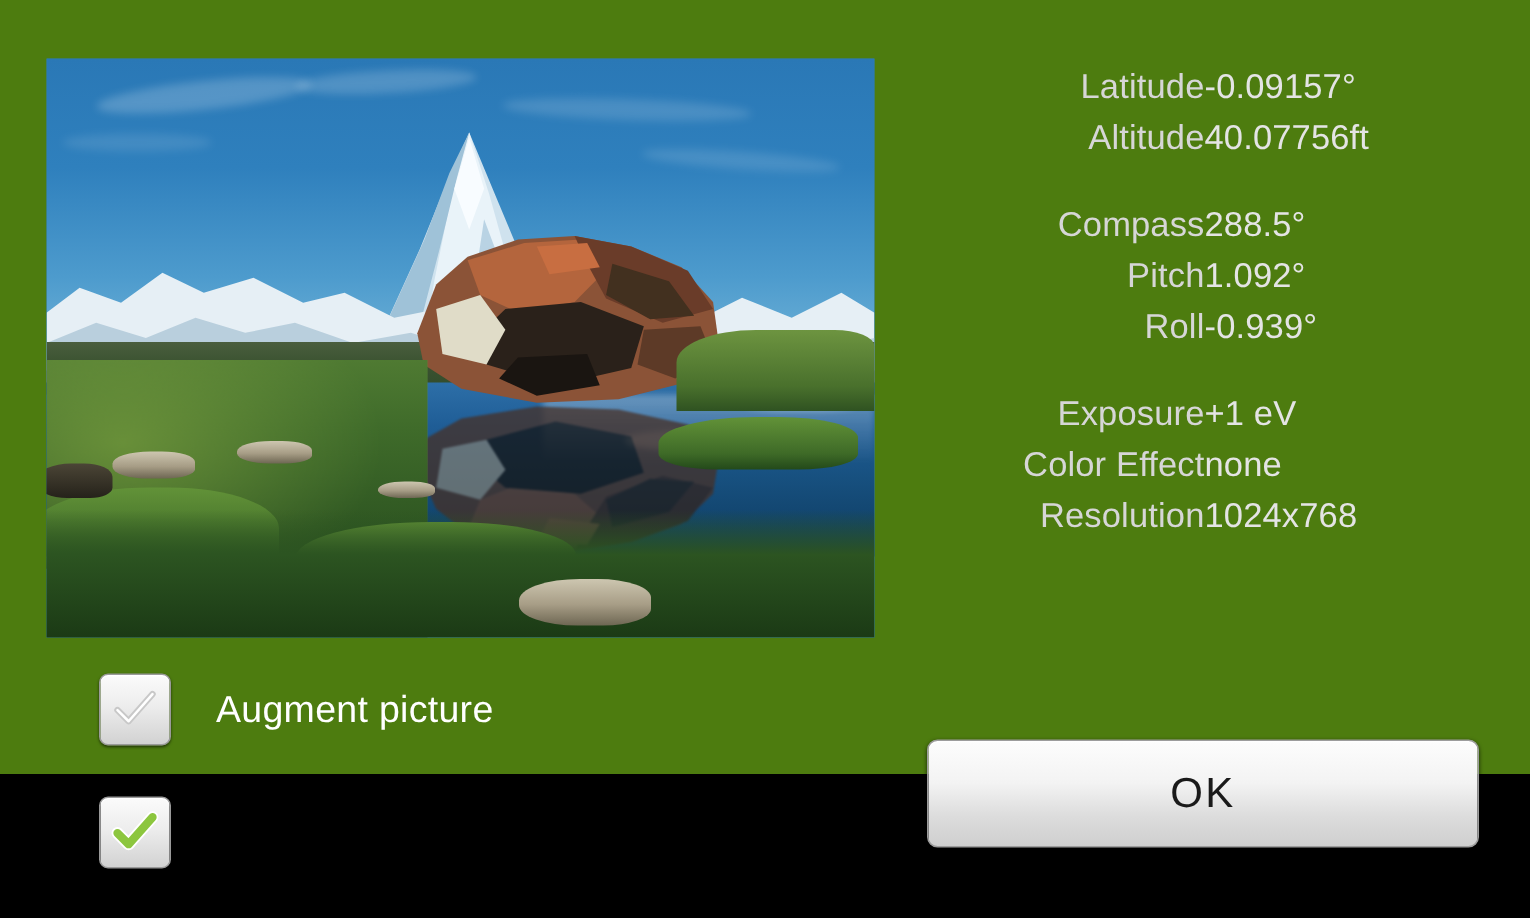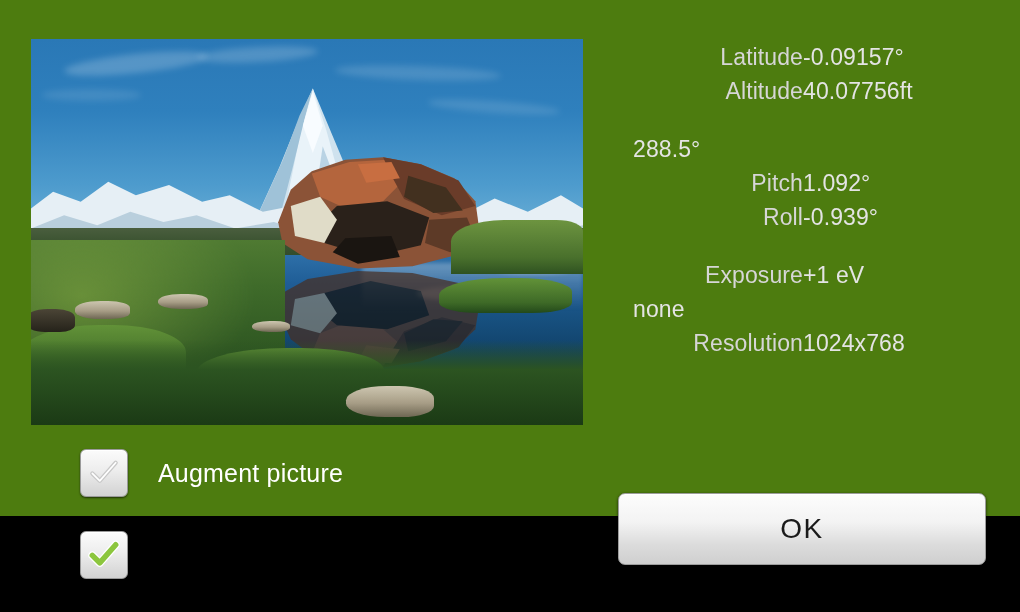--- a/index.html
+++ b/index.html
@@ -88,21 +88,21 @@
   .d3{left:-1%;top:70%;width:9%;height:6%;}
 
   
   .info{position:absolute;left:633px;top:44px;width:360px;}
   .info-group{margin-bottom:24px;}
   .info-row{display:flex;align-items:baseline;height:34px;}
   .info-label{width:170px;color:#d6d6d6;font-size:23px;letter-spacing:.1px;}
   .info-value{color:#e4e4e4;font-size:23px;letter-spacing:.1px;}
 
   
-  .checks{position:absolute;left:80px;top:447px;}
+  .checks{position:absolute;left:66px;top:447px;}
   .check-row{display:flex;align-items:center;height:52px;margin-bottom:30px;cursor:pointer;}
   .cbox{
     width:46px;height:46px;border-radius:6px;flex:none;
     background:linear-gradient(to bottom,#fbfbfb 0%,#ededed 45%,#d2d2d2 100%);
     box-shadow:0 1px 2px rgba(0,0,0,.6), inset 0 1px 0 rgba(255,255,255,.9);
     position:relative;border:1px solid #9a9a9a;
   }
   .cbox svg{position:absolute;left:50%;top:50%;transform:translate(-50%,-52%);
     width:34px;height:34px;display:block;}
   .check-label{margin-left:30px;color:#ffffff;font-size:25px;letter-spacing:.2px;}
@@ -215,38 +215,40 @@
         <span class="info-value">-0.09157°</span>
       </div>
       <div class="info-row">
         <span class="info-label">Altitude</span>
         <span class="info-value">40.07756ft</span>
       </div>
     </div>
 
     <div class="info-group">
       <div class="info-row">
+        <span class="info-label">Compass</span>
         <span class="info-value">288.5°</span>
       </div>
       <div class="info-row">
         <span class="info-label">Pitch</span>
         <span class="info-value">1.092°</span>
       </div>
       <div class="info-row">
         <span class="info-label">Roll</span>
         <span class="info-value">-0.939°</span>
       </div>
     </div>
 
     <div class="info-group">
       <div class="info-row">
         <span class="info-label">Exposure</span>
         <span class="info-value">+1 eV</span>
       </div>
       <div class="info-row">
+        <span class="info-label">Color Effect</span>
         <span class="info-value">none</span>
       </div>
       <div class="info-row">
         <span class="info-label">Resolution</span>
         <span class="info-value">1024x768</span>
       </div>
     </div>
 
   </div>
 

